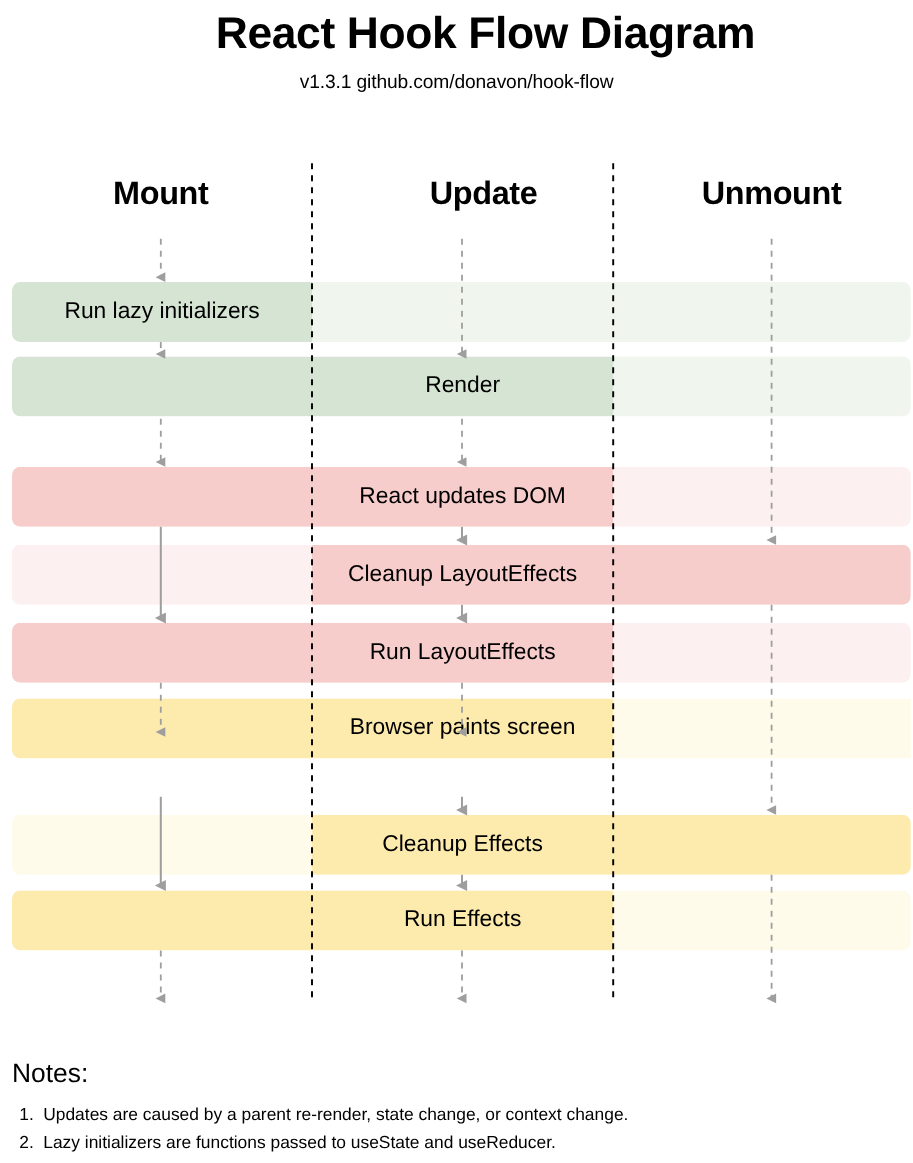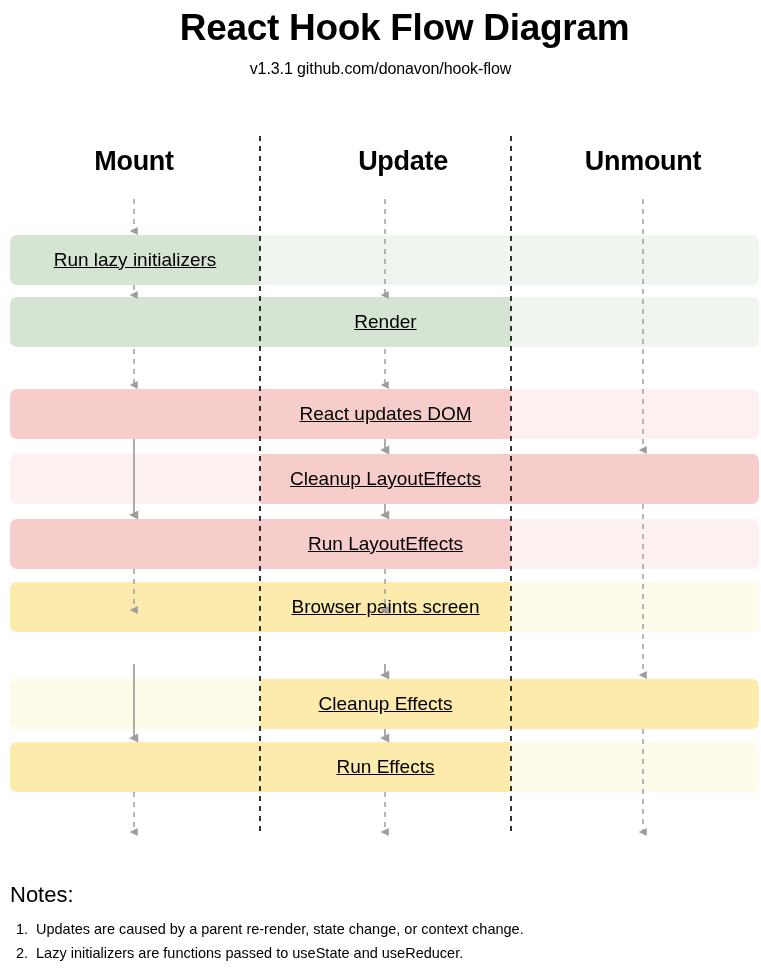--- a/index.html
+++ b/index.html
@@ -90,21 +90,20 @@
 
   .row .label {
     position: absolute;
     top: 0;
     height: 60px;
     line-height: 50px;
     font-size: 19px;
     text-align: center;
     white-space: nowrap;
     color: #000;
-    text-decoration: underline;
   }
   .label.c0 { left: 0px;   width: 250px; }
   .label.c1 { left: 250px; width: 251px; }
 
   
   #notes {
     position: absolute;
     left: 10px;
     top: 884px;
     width: 741px;

